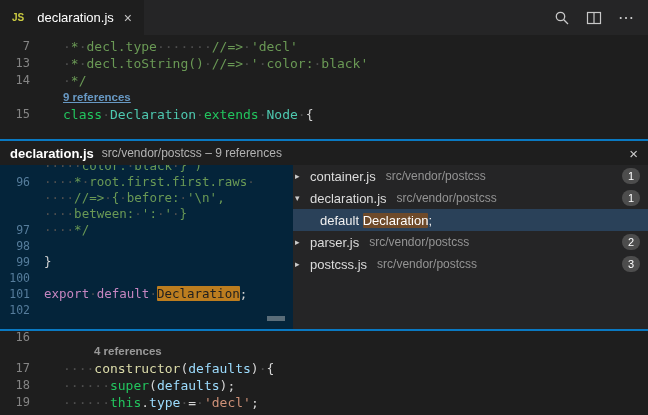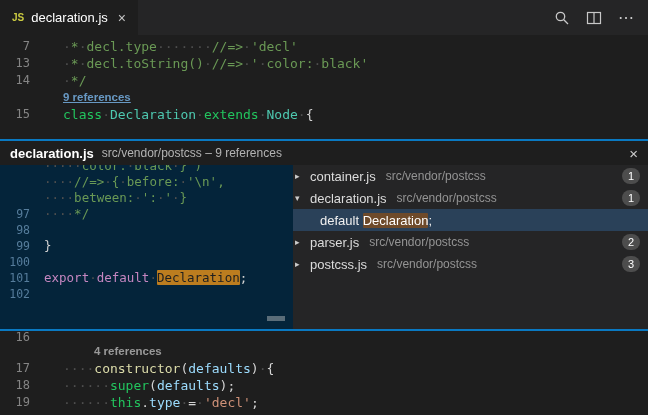--- a/index.html
+++ b/index.html
@@ -2,21 +2,21 @@
 <html><head>
 <meta charset="utf-8">
 <style>
   html,body{margin:0;padding:0;background:#1e1e1e;}
   .screen{position:relative;width:648px;height:415px;overflow:hidden;background:#1e1e1e;
           font-family:"Liberation Sans",sans-serif;}
 
   
   .tabbar{height:35px;background:#252526;display:flex;align-items:stretch;}
   .tab{display:flex;align-items:center;padding:0 12px;background:#1e1e1e;border-right:1px solid #252526;}
-  .js-badge{color:#cbcb41;font-weight:bold;font-size:10px;margin-right:7px;letter-spacing:0;}
+  .js-badge{color:#cbcb41;font-weight:bold;font-size:10px;margin-right:13px;letter-spacing:0;}
   .tab-title{color:#ffffff;font-size:13px;}
   .tab-close{color:#c5c5c5;font-size:14px;margin-left:10px;}
   .tab-actions{margin-left:auto;display:flex;align-items:center;gap:16px;padding-right:14px;color:#c8c8c8;}
   .tab-actions svg{display:block;}
   .more{font-size:16px;line-height:16px;color:#c8c8c8;}
 
   
   .erow{display:flex;height:17px;line-height:17px;}
   .enum{width:30px;flex:none;text-align:right;color:#858585;
         font-family:"DejaVu Sans Mono",monospace;font-size:12px;}
@@ -125,20 +125,24 @@
       <span class="peek-close">×</span>
     </div>
     <div class="peek-body">
       <div class="preview" id="preview-lines">
         <div class="pscroll"></div>
       <div class="erow clip">
             <span class="enum"></span>
             <span class="ecode"><span class="tk-ws">·····</span><span class="tk-com">color:</span><span class="tk-ws">·</span><span class="tk-com">black</span><span class="tk-ws">·</span><span class="tk-com">}')</span></span>
           </div>
           <div class="erow">
+            <span class="enum">96</span>
+            <span class="ecode"><span class="tk-ws">····</span><span class="tk-com">*</span><span class="tk-ws">·</span><span class="tk-com">root.first.first.raws</span><span class="tk-ws">·</span></span>
+          </div>
+          <div class="erow">
             <span class="enum"></span>
             <span class="ecode"><span class="tk-ws">····</span><span class="tk-com">//=&gt;</span><span class="tk-ws">·</span><span class="tk-com">{</span><span class="tk-ws">·</span><span class="tk-com">before:</span><span class="tk-ws">·</span><span class="tk-com">'\n',</span></span>
           </div>
           <div class="erow">
             <span class="enum"></span>
             <span class="ecode"><span class="tk-ws">····</span><span class="tk-com">between:</span><span class="tk-ws">·</span><span class="tk-com">':</span><span class="tk-ws">·</span><span class="tk-com">'</span><span class="tk-ws">·</span><span class="tk-com">}</span></span>
           </div>
           <div class="erow">
             <span class="enum">97</span>
             <span class="ecode"><span class="tk-ws">····</span><span class="tk-com">*/</span></span>

